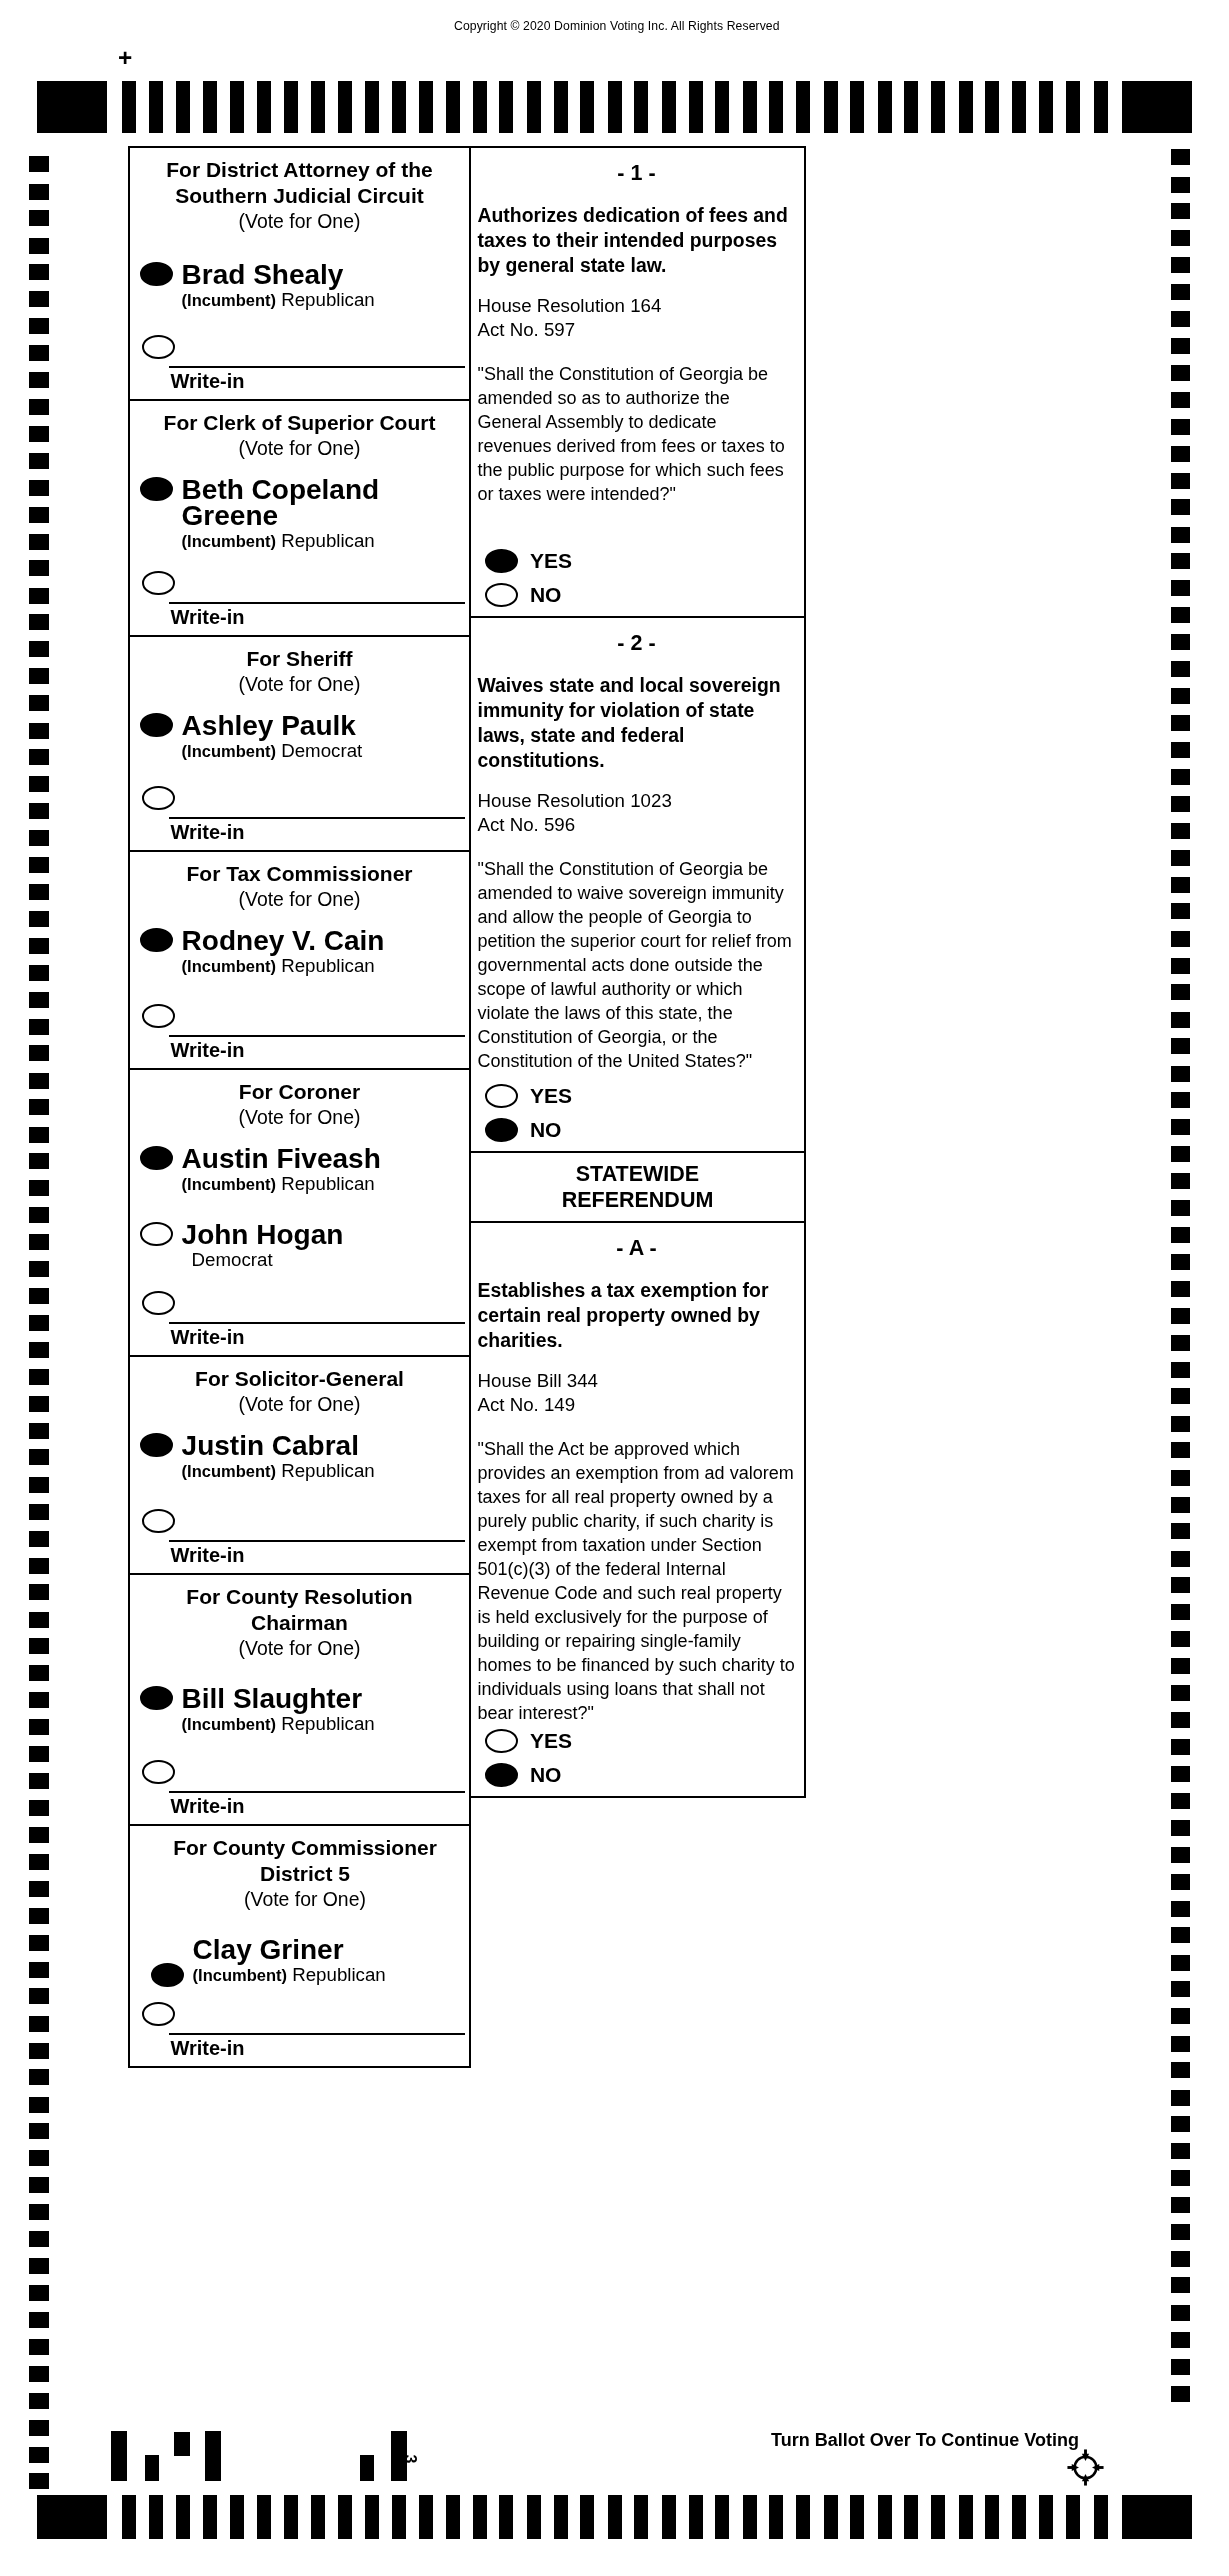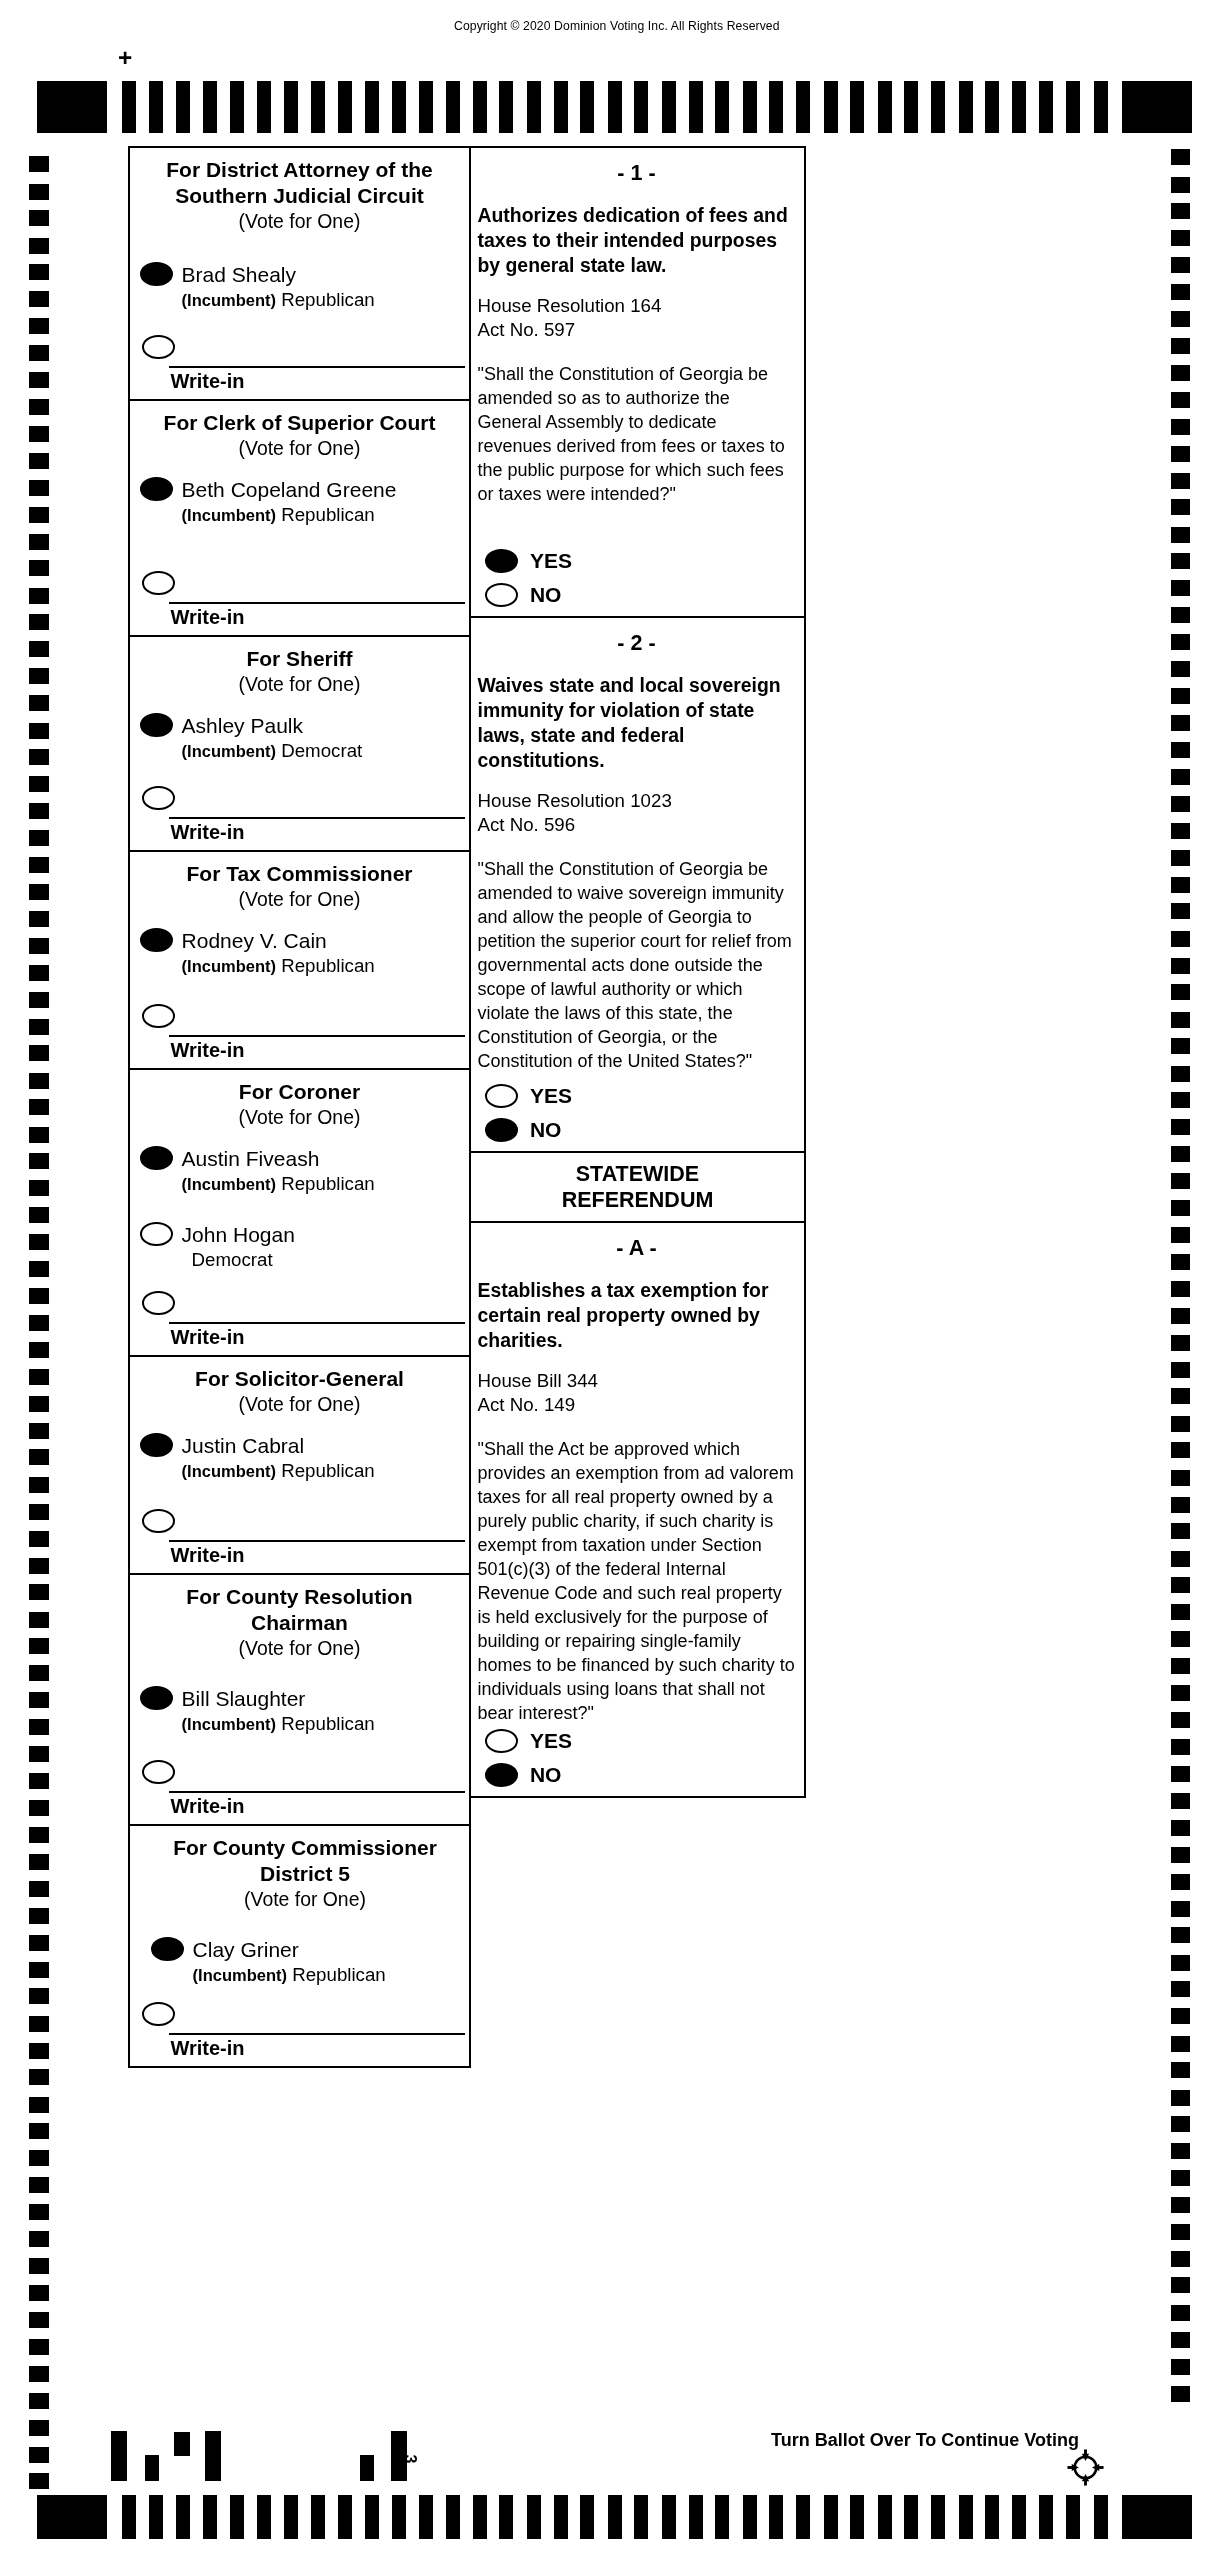--- a/index.html
+++ b/index.html
@@ -14,21 +14,21 @@
   #left-box{position:absolute;left:128px;top:146px;width:343px;border:2.2px solid #000;box-sizing:border-box;}
   #right-box{position:absolute;left:469px;top:146px;width:337px;border:2.2px solid #000;box-sizing:border-box;}
   
   .contest{position:relative;border-bottom:2.2px solid #000;box-sizing:border-box;overflow:hidden;}
   .contest:last-child{border-bottom:none;padding-left:11px;}
   .c-title{text-align:center;padding-top:8.6px;font-weight:bold;font-size:21px;line-height:26px;}
   .vote-for{text-align:center;font-size:19.4px;line-height:24.4px;}
   .cand-row{display:flex;gap:8.6px;margin-left:10px;align-items:flex-start;}
   .oval{width:33px;height:24.4px;border:2.2px solid #000;border-radius:50%;flex:none;box-sizing:border-box;background:#fff;}
   .oval.filled{background:#000;}
-  .cand-name{font-weight:normal;font-size:21px;line-height:26px;}
+  .cand-name{font-weight:bold;font-size:28px;line-height:26px;}
   .cand-detail{font-size:18.7px;line-height:21.5px;margin-top:1.4px;}
   .qual{font-weight:bold;font-size:16.5px;}
   .empty-row{position:absolute;left:12.2px;bottom:40px;}
   .writein{position:absolute;left:39px;right:3.6px;bottom:1.4px;}
   .writein-line{border-top:2.2px solid #000;height:0;}
   .writein-label{font-weight:bold;font-size:20px;padding:2.2px 0 4.3px 1.4px;}
   
   .col-header{display:flex;flex-direction:column;justify-content:center;text-align:center;
               font-weight:bold;font-size:21.5px;line-height:26.5px;border-bottom:2.2px solid #000;box-sizing:border-box;}
   .measure{position:relative;border-bottom:2.2px solid #000;box-sizing:border-box;padding:0 8.6px 0 6.5px;overflow:hidden;}
@@ -418,21 +418,21 @@
           <div class="writein-line"></div>
           <div class="writein-label">Write-in</div>
         </div>
       </div>
       <div class="contest" style="height: 240px;">
         <div class="c-title">
           <div>For County Commissioner</div>
           <div>District 5</div>
         </div>
         <div class="vote-for">(Vote for One)</div>
-        <div class="cand-row" style="margin-top: 26px;">
+        <div class="cand-row" style="margin-top: 26px; align-items: flex-end;">
           <div class="oval filled"></div>
           <div>
             <div class="cand-name">Clay Griner</div>
             <div class="cand-detail"><span class="qual">(Incumbent)</span> <span>Republican</span></div>
           </div>
         </div>
         <div class="empty-row">
           <div class="oval"></div>
         </div>
         <div class="writein">

